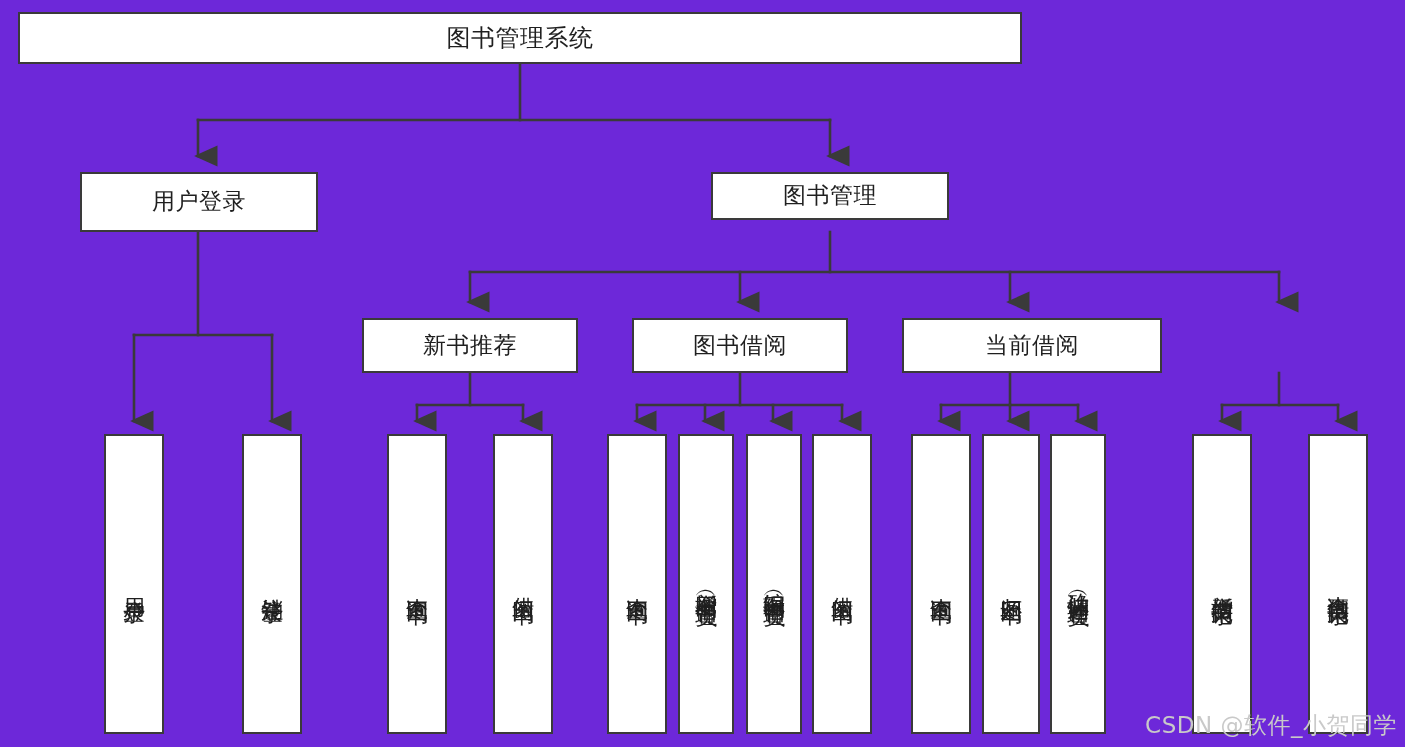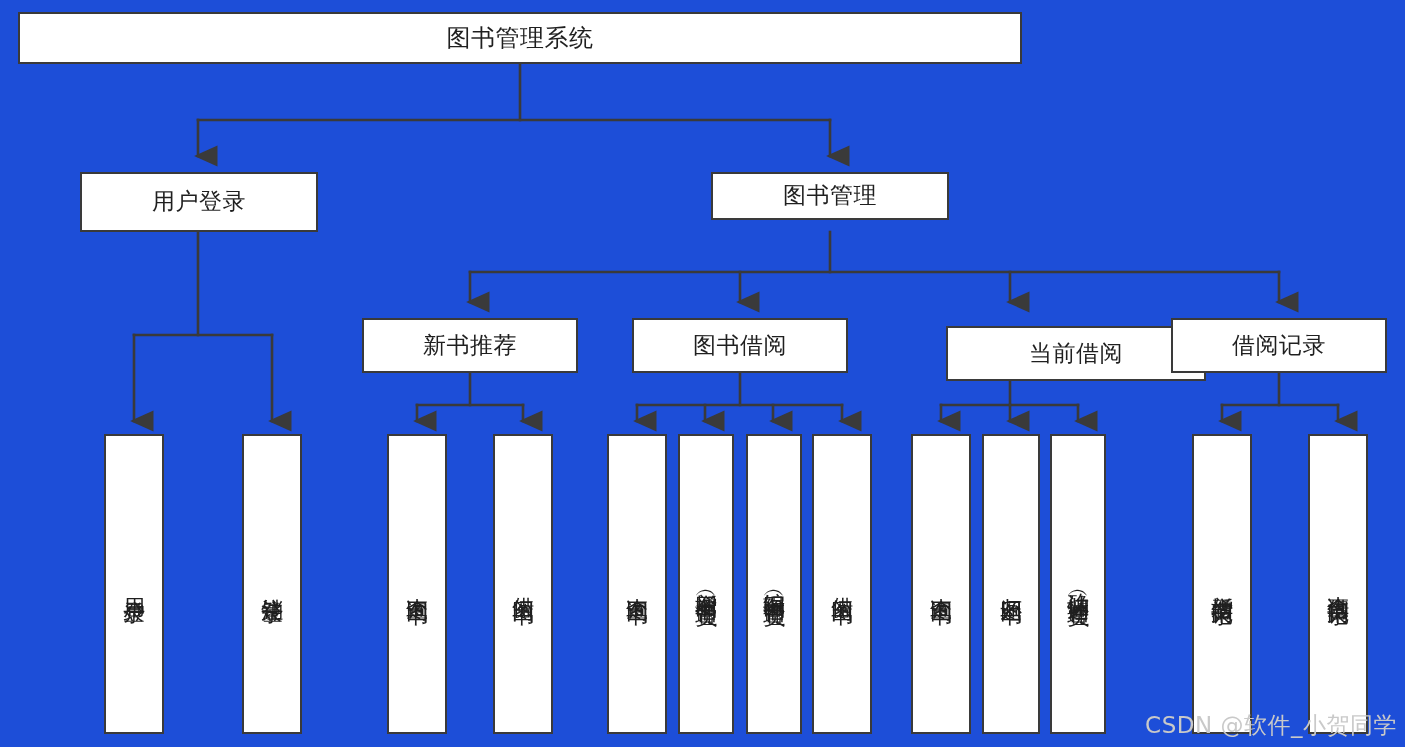--- a/index.html
+++ b/index.html
@@ -7,21 +7,21 @@
     padding: 0;
     background: #ffffff;
   }
   body {
     font-family: "DejaVu Sans", "Liberation Sans", sans-serif;
   }
   #stage {
     position: relative;
     width: 1405px;
     height: 747px;
-    background: #1d4ed8;
+    background: #6d28d9;
     overflow: hidden;
   }
   #edges {
     position: absolute;
     left: 0;
     top: 0;
     width: 1405px;
     height: 747px;
   }
   .node {
@@ -133,25 +133,22 @@
   <div class="node level2" style="left:711px; top:172px; width:238px; height:48px;">
     <span class="node-label">图书管理</span>
   </div>
 
   <div class="node level3" style="left:632px; top:318px; width:216px; height:55px;">
     <span class="node-label">图书借阅</span>
   </div>
   <div class="node level3" style="left:362px; top:318px; width:216px; height:55px;">
     <span class="node-label">新书推荐</span>
   </div>
-  <div class="node level3" style="left:902px; top:326px; width:260px; height:55px;margin-left:44px;">
+  <div class="node level3" style="left:902px; top:318px; width:260px; height:55px;">
     <span class="node-label">当前借阅</span>
-  </div>
-  <div class="node level3" style="left:1171px; top:318px; width:216px; height:55px;">
-    <span class="node-label">借阅记录</span>
   </div>
 
   <div class="node leaf" style="left:104px; top:434px; width:60px; height:300px;">
     <span class="node-label">用户登录</span>
   </div>
   <div class="node leaf" style="left:242px; top:434px; width:60px; height:300px;">
     <span class="node-label">注销登录</span>
   </div>
 
   <div class="node leaf" style="left:387px; top:434px; width:60px; height:300px;">

